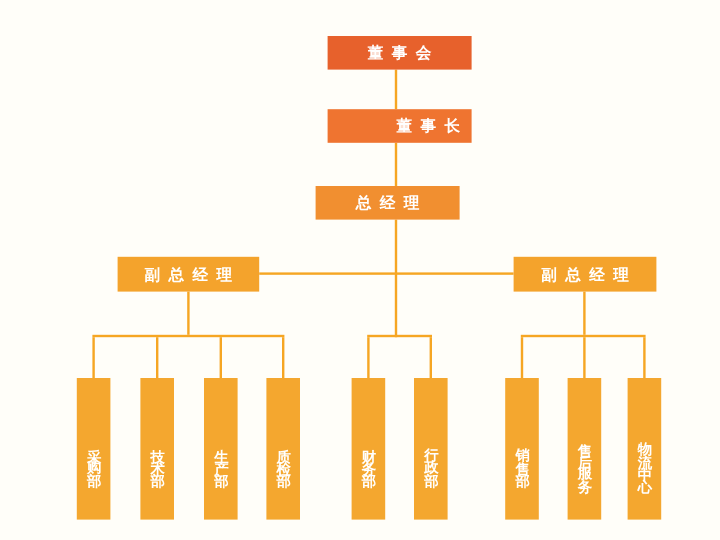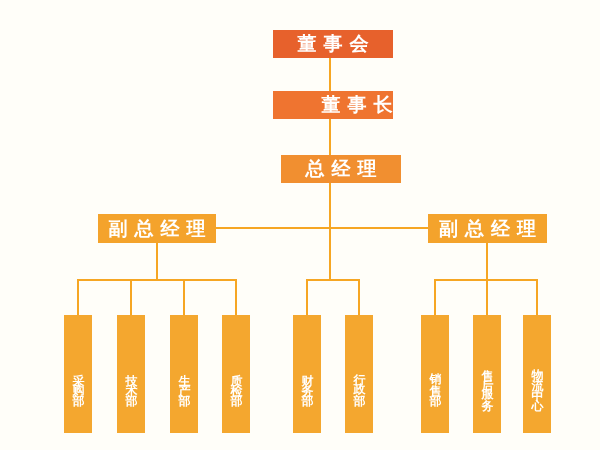--- a/index.html
+++ b/index.html
@@ -18,28 +18,28 @@
   
   .node {
     position: absolute;
     display: flex;
     align-items: center;
     justify-content: center;
   }
   .node .label {
     color: var(--color-text, #ffffff);
     font-weight: bold;
-    font-size: 19px;
+    font-size: 13px;
     letter-spacing: 7px;
     margin-left: 7px;
     white-space: nowrap;
   }
   .node-board            { left: 273px; top: 30px;  width: 120px; height: 28px; background: var(--color-board, #e7612c); }
   .node-chairman         { left: 273px; top: 91px;  width: 120px; height: 28px; background: var(--color-chairman, #ef7430); padding-left: 48px; }
-  .node-general-manager  { left: 281px; top: 155px; width: 120px; height: 28px; background: var(--color-general-manager, #f18f30); }
+  .node-general-manager  { left: 263px; top: 155px; width: 120px; height: 28px; background: var(--color-general-manager, #f18f30); }
   .node-deputy-left      { left: 98px;  top: 214px; width: 118px; height: 29px; background: var(--color-deputy, #f4a32c); }
   .node-deputy-right     { left: 428px; top: 214px; width: 119px; height: 29px; background: var(--color-deputy, #f4a32c); }
 
   
   .dept {
     position: absolute;
     top: 315px;
     width: 28px;
     height: 118px;
     background: var(--color-department, #f4a72f);

